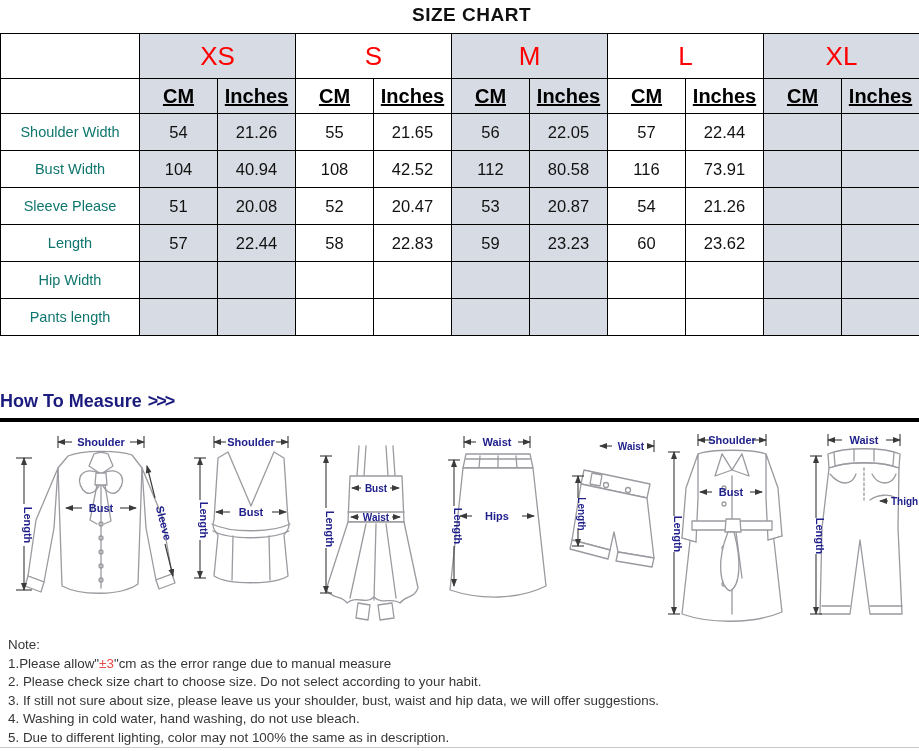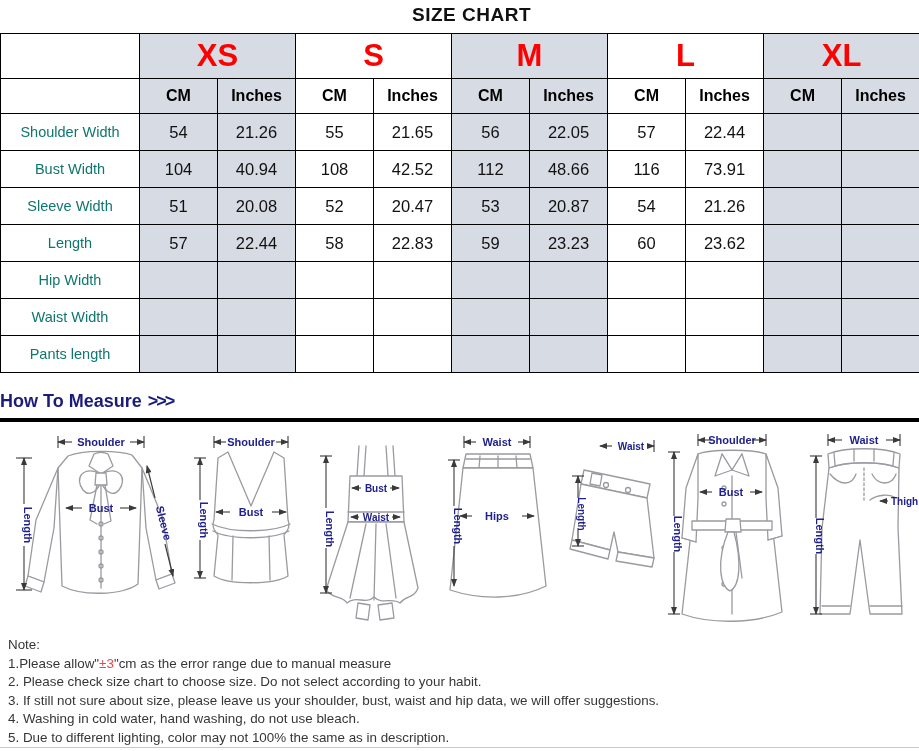--- a/index.html
+++ b/index.html
@@ -10,22 +10,22 @@
          font-size:19px;font-weight:bold;color:#111;letter-spacing:.5px;padding-left:12px;}
   
   #size-table{position:absolute;top:33px;left:0;border-collapse:collapse;table-layout:fixed;
               width:919px;}
   #size-table td{border:1.5px solid #000;text-align:center;vertical-align:middle;
                  padding:0;overflow:hidden;background:#fff;}
   #size-table td.g{background:#d7dbe3;}
   #size-table tr.r-sizes td{height:44px;}
   #size-table tr.r-units td{height:34px;}
   #size-table tr.r-data td{height:36px;}
-  .size-txt{font-size:31px;font-weight:bold;color:#fe0000;}
-  .unit-txt{font-size:16px;font-weight:bold;color:#000;}
+  .size-txt{font-size:26px;font-weight:normal;color:#fe0000;}
+  .unit-txt{font-size:20px;font-weight:bold;color:#000;text-decoration:underline;}
   .lbl-txt{font-size:14.5px;color:#0f766e;}
   .val-txt{font-size:16.5px;color:#111;}
   
   #measure-heading{position:absolute;top:391px;left:0;font-size:18px;font-weight:bold;
                    color:#1b1b7e;}
   #measure-heading .arr{margin-left:6px;letter-spacing:-2px;}
   #divider{position:absolute;top:418px;left:0;width:919px;height:4px;background:#000;}
   #garments{position:absolute;top:428px;left:0;width:761px;height:202px;}
   .garm{position:absolute;top:0;}
   .sk{stroke:#9a9aa0;fill:none;stroke-width:1.3;stroke-linejoin:round;stroke-linecap:round;}
@@ -96,28 +96,28 @@
       <td class="g val-txt"></td>
       <td class="g val-txt"></td>
     </tr>
     <tr class="r-data">
       <td class="lbl-txt">Bust Width</td>
       <td class="g val-txt">104</td>
       <td class="g val-txt">40.94</td>
       <td class="val-txt">108</td>
       <td class="val-txt">42.52</td>
       <td class="g val-txt">112</td>
-      <td class="g val-txt">48.66</td>
+      <td class="g val-txt">80.58</td>
       <td class="val-txt">116</td>
       <td class="val-txt">73.91</td>
       <td class="g val-txt"></td>
       <td class="g val-txt"></td>
     </tr>
     <tr class="r-data">
-      <td class="lbl-txt">Sleeve Width</td>
+      <td class="lbl-txt">Sleeve Please</td>
       <td class="g val-txt">51</td>
       <td class="g val-txt">20.08</td>
       <td class="val-txt">52</td>
       <td class="val-txt">20.47</td>
       <td class="g val-txt">53</td>
       <td class="g val-txt">20.87</td>
       <td class="val-txt">54</td>
       <td class="val-txt">21.26</td>
       <td class="g val-txt"></td>
       <td class="g val-txt"></td>
@@ -130,33 +130,20 @@
       <td class="val-txt">22.83</td>
       <td class="g val-txt">59</td>
       <td class="g val-txt">23.23</td>
       <td class="val-txt">60</td>
       <td class="val-txt">23.62</td>
       <td class="g val-txt"></td>
       <td class="g val-txt"></td>
     </tr>
     <tr class="r-data">
       <td class="lbl-txt">Hip Width</td>
-      <td class="g val-txt"></td>
-      <td class="g val-txt"></td>
-      <td class="val-txt"></td>
-      <td class="val-txt"></td>
-      <td class="g val-txt"></td>
-      <td class="g val-txt"></td>
-      <td class="val-txt"></td>
-      <td class="val-txt"></td>
-      <td class="g val-txt"></td>
-      <td class="g val-txt"></td>
-    </tr>
-    <tr class="r-data">
-      <td class="lbl-txt">Waist Width</td>
       <td class="g val-txt"></td>
       <td class="g val-txt"></td>
       <td class="val-txt"></td>
       <td class="val-txt"></td>
       <td class="g val-txt"></td>
       <td class="g val-txt"></td>
       <td class="val-txt"></td>
       <td class="val-txt"></td>
       <td class="g val-txt"></td>
       <td class="g val-txt"></td>

